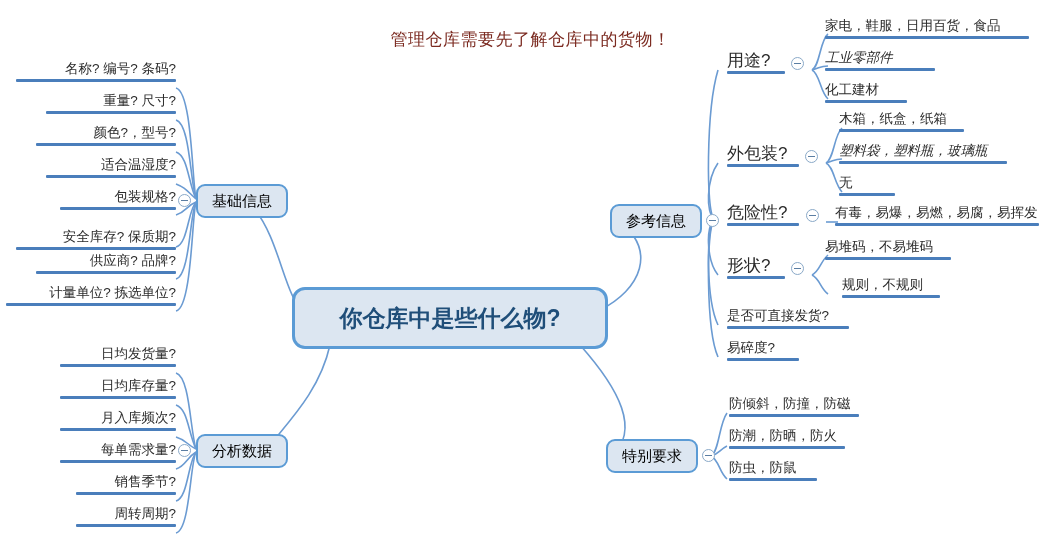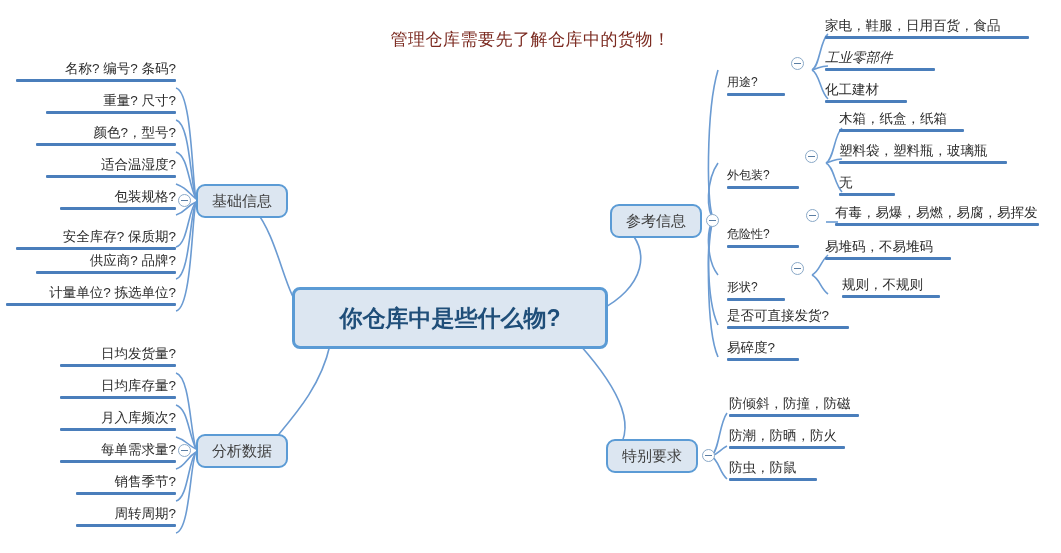--- a/index.html
+++ b/index.html
@@ -14,43 +14,43 @@
   .title{
     position:absolute;left:0;top:28px;width:1061px;text-align:center;
     font-size:17px;color:#7b2a20;letter-spacing:.5px;white-space:nowrap;
   }
 
   
   .node{
     position:absolute;box-sizing:border-box;
     background:#dce6f1;border:2px solid #5b9bd5;border-radius:9px;
     display:flex;align-items:center;justify-content:center;
-    color:#404040;white-space:nowrap;
+    color:#000000;white-space:nowrap;
   }
   .node.central{
-    background:#dce6f1;border:3px solid #5b9bd5;border-radius:8px;
+    background:#dce6f1;border:3px solid #5b9bd5;border-radius:13px;
     font-size:23px;font-weight:bold;color:#1f4e79;
   }
   .node.topic{font-size:15px;height:34px;}
 
   
   .leaf{
     position:absolute;box-sizing:border-box;white-space:nowrap;
     font-size:13.5px;color:#2b2b2b;line-height:17px;
     padding-bottom:3px;
   }
   .leaf .ul{
     display:block;height:2.5px;background:#4a7ebb;border-radius:1px;
     margin-top:2px;
   }
   .leaf.rightal{text-align:right;}
   .leaf.leftal{text-align:left;}
 
   
-  .leaf.sub{font-size:12px;margin-top:22px;}
+  .leaf.sub{font-size:17px;}
 
   
   .toggle{
     position:absolute;width:13px;height:13px;border-radius:50%;
     border:1px solid #8aa9c8;background:#ffffff;box-sizing:border-box;
   }
   .toggle::before{
     content:"";position:absolute;left:2px;top:5px;width:7px;height:1px;
     background:#5b7ea3;
   }
@@ -228,21 +228,21 @@
 
   <div class="leaf leftal sub" style="left:727px;top:145px;width:72px;">
     <span>外包装?</span>
     <span class="ul"></span>
   </div>
   <div class="toggle" style="left:805px;top:150px;"></div>
   <div class="leaf leftal" style="left:839px;top:110px;width:125px;">
     <span>木箱，纸盒，纸箱</span>
     <span class="ul"></span>
   </div>
-  <div class="leaf leftal" style="left:839px;top:142px;width:168px;">
+  <div class="leaf leftal" style="left:839px;top:142px;width:168px;font-style:italic;">
     <span>塑料袋，塑料瓶，玻璃瓶</span>
     <span class="ul"></span>
   </div>
   <div class="leaf leftal" style="left:839px;top:174px;width:56px;">
     <span>无</span>
     <span class="ul"></span>
   </div>
 
   <div class="leaf leftal sub" style="left:727px;top:204px;width:72px;">
     <span>危险性?</span>

